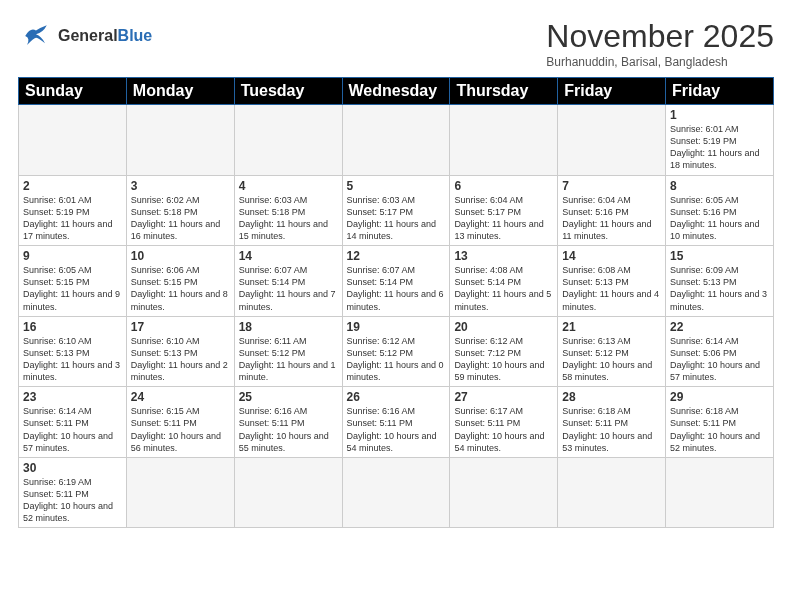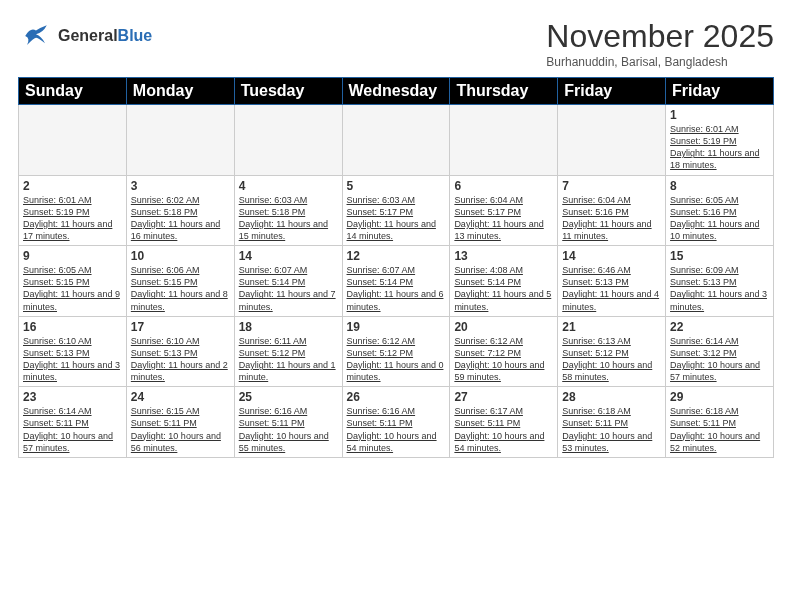--- a/index.html
+++ b/index.html
@@ -72,21 +72,20 @@
       font-size: 12px;
       font-weight: bold;
       color: #333;
       display: block;
       margin-bottom: 1px;
     }
     .day-info {
       font-size: 9px;
       color: #333;
       line-height: 1.35;
-      text-decoration: underline;
     }
     .last-row td {
       height: 60px;
     }
   </style>
 </head>
 <body>
 
 <div class="page">
   <div class="header">
@@ -217,21 +216,21 @@
           </td>
           <td>
             <span class="day-number">13</span>
             <div class="day-info">Sunrise: 4:08 AM
 Sunset: 5:14 PM
 Daylight: 11 hours
 and 5 minutes.</div>
           </td>
           <td>
             <span class="day-number">14</span>
-            <div class="day-info">Sunrise: 6:46 AM
+            <div class="day-info">Sunrise: 6:08 AM
 Sunset: 5:13 PM
 Daylight: 11 hours
 and 4 minutes.</div>
           </td>
           <td>
             <span class="day-number">15</span>
             <div class="day-info">Sunrise: 6:09 AM
 Sunset: 5:13 PM
 Daylight: 11 hours
 and 3 minutes.</div>
@@ -276,21 +275,21 @@
           <td>
             <span class="day-number">21</span>
             <div class="day-info">Sunrise: 6:13 AM
 Sunset: 5:12 PM
 Daylight: 10 hours
 and 58 minutes.</div>
           </td>
           <td>
             <span class="day-number">22</span>
             <div class="day-info">Sunrise: 6:14 AM
-Sunset: 3:12 PM
+Sunset: 5:06 PM
 Daylight: 10 hours
 and 57 minutes.</div>
           </td>
         </tr>
         <tr>
           <td>
             <span class="day-number">23</span>
             <div class="day-info">Sunrise: 6:14 AM
 Sunset: 5:11 PM
 Daylight: 10 hours
@@ -331,16 +330,31 @@
 Daylight: 10 hours
 and 53 minutes.</div>
           </td>
           <td>
             <span class="day-number">29</span>
             <div class="day-info">Sunrise: 6:18 AM
 Sunset: 5:11 PM
 Daylight: 10 hours
 and 52 minutes.</div>
           </td>
+        </tr>
+        <tr class="last-row">
+          <td>
+            <span class="day-number">30</span>
+            <div class="day-info">Sunrise: 6:19 AM
+Sunset: 5:11 PM
+Daylight: 10 hours
+and 52 minutes.</div>
+          </td>
+          <td class="empty"></td>
+          <td class="empty"></td>
+          <td class="empty"></td>
+          <td class="empty"></td>
+          <td class="empty"></td>
+          <td class="empty"></td>
         </tr>
       </tbody>
   </table>
 </div>
 
 </body></html>

